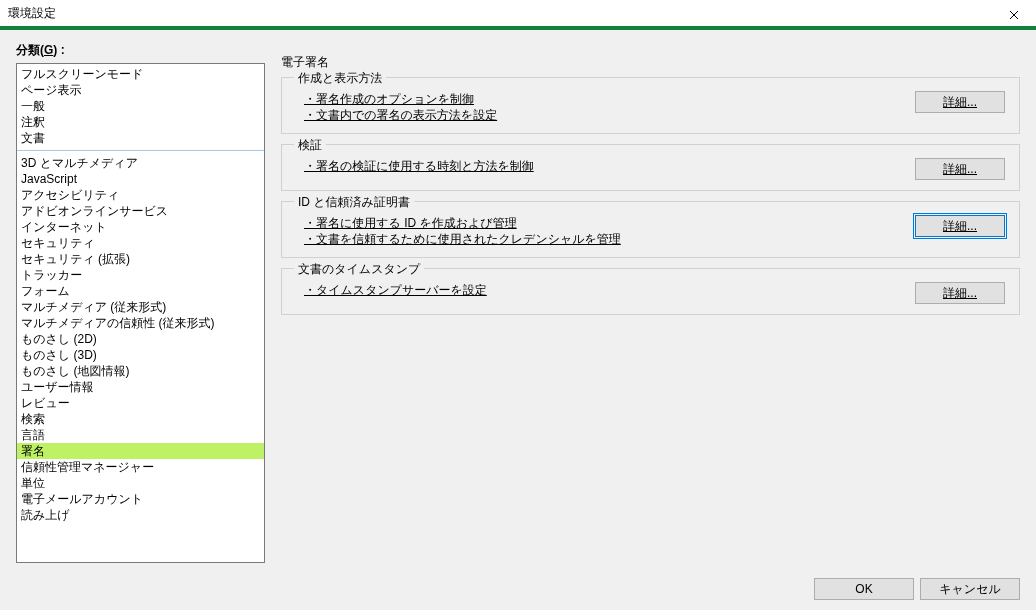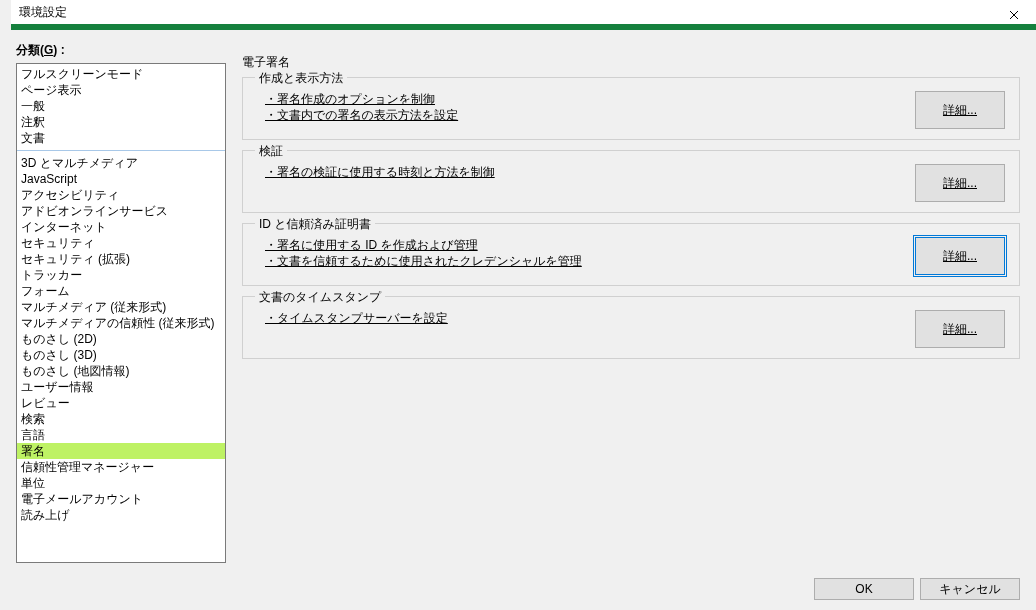--- a/index.html
+++ b/index.html
@@ -8,47 +8,46 @@
   font-size: 12px;
   background: #f0f0f0;
   width: 1036px;
   height: 610px;
   overflow: hidden;
   color: #000;
 }
 .titlebar {
   height: 30px;
   background: #fff;
-  border-bottom: 6px solid #15803d;
+  border-bottom: 4px solid #15803d;
   display: flex;
   align-items: center;
   padding-left: 8px;
   position: relative;
-  margin-left: 11px;
 }
 .titlebar-title { font-size: 12px; }
 .titlebar-close {
   position: absolute;
   right: 0; top: 0;
   width: 45px; height: 30px;
   display: flex; align-items: center; justify-content: center;
   cursor: pointer;
 }
 .titlebar-close svg { width: 10px; height: 10px; }
 .body-area {
   display: flex;
   flex-direction: column;
   height: 580px;
   padding: 12px 16px 10px 16px;
 }
 .main-row { display: flex; gap: 16px; flex: 1; }
 .cat-header { margin-bottom: 4px; font-size: 12px; font-weight: bold; }
 .cat-header u { text-decoration: underline; }
 .category-list {
-  width: 210px;
+  width: 249px;
   background: #fff;
   border: 1px solid #7a7a7a;
   height: 500px;
   overflow: hidden;
   padding-top: 2px;
 }
 .cat-item {
   padding: 0 4px;
   line-height: 16px;
   font-size: 12px;
@@ -78,21 +77,21 @@
   display: flex;
   align-items: flex-start;
   padding: 0 6px 0 14px;
   margin-top: -4px;
   text-decoration: underline;
 }
 .bullets { flex: 1; }
 .bullet { font-size: 12px; line-height: 16px; }
 .bullet::before { content: "・"; }
 .detail-btn {
-  width: 90px; height: 38px;
+  width: 90px; height: 22px;
   background: #e1e1e1;
   border: 1px solid #adadad;
   font-size: 12px;
   cursor: pointer;
 }
 .detail-btn.focused {
   outline: 1px solid #0078d7;
   outline-offset: 1px;
   border: 1px solid #0078d7;
 }

